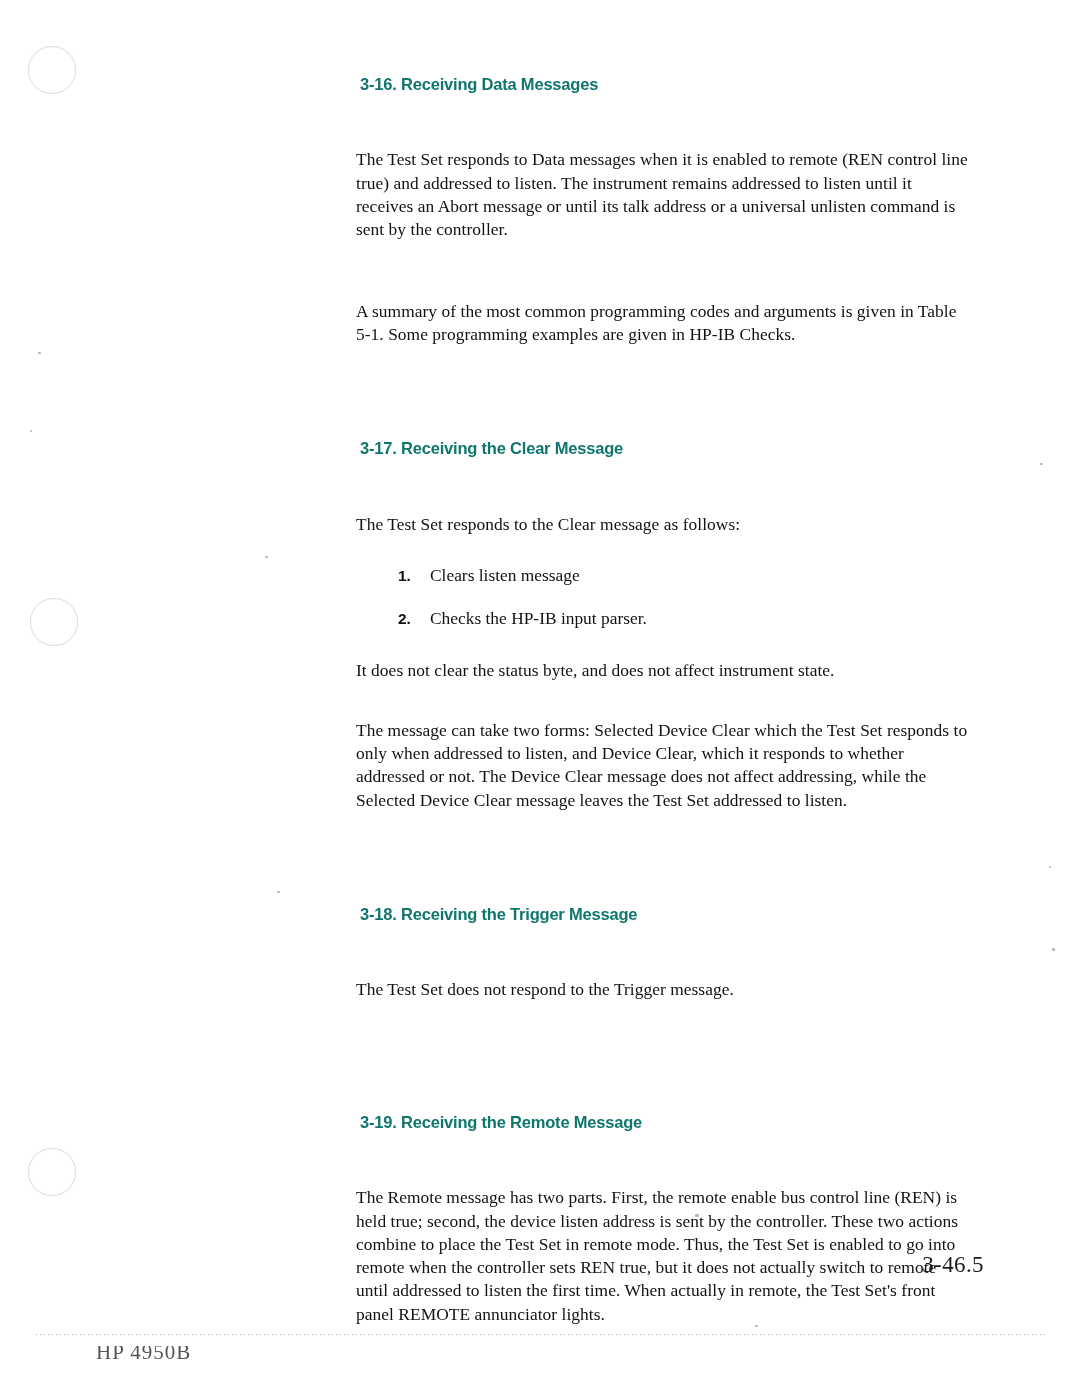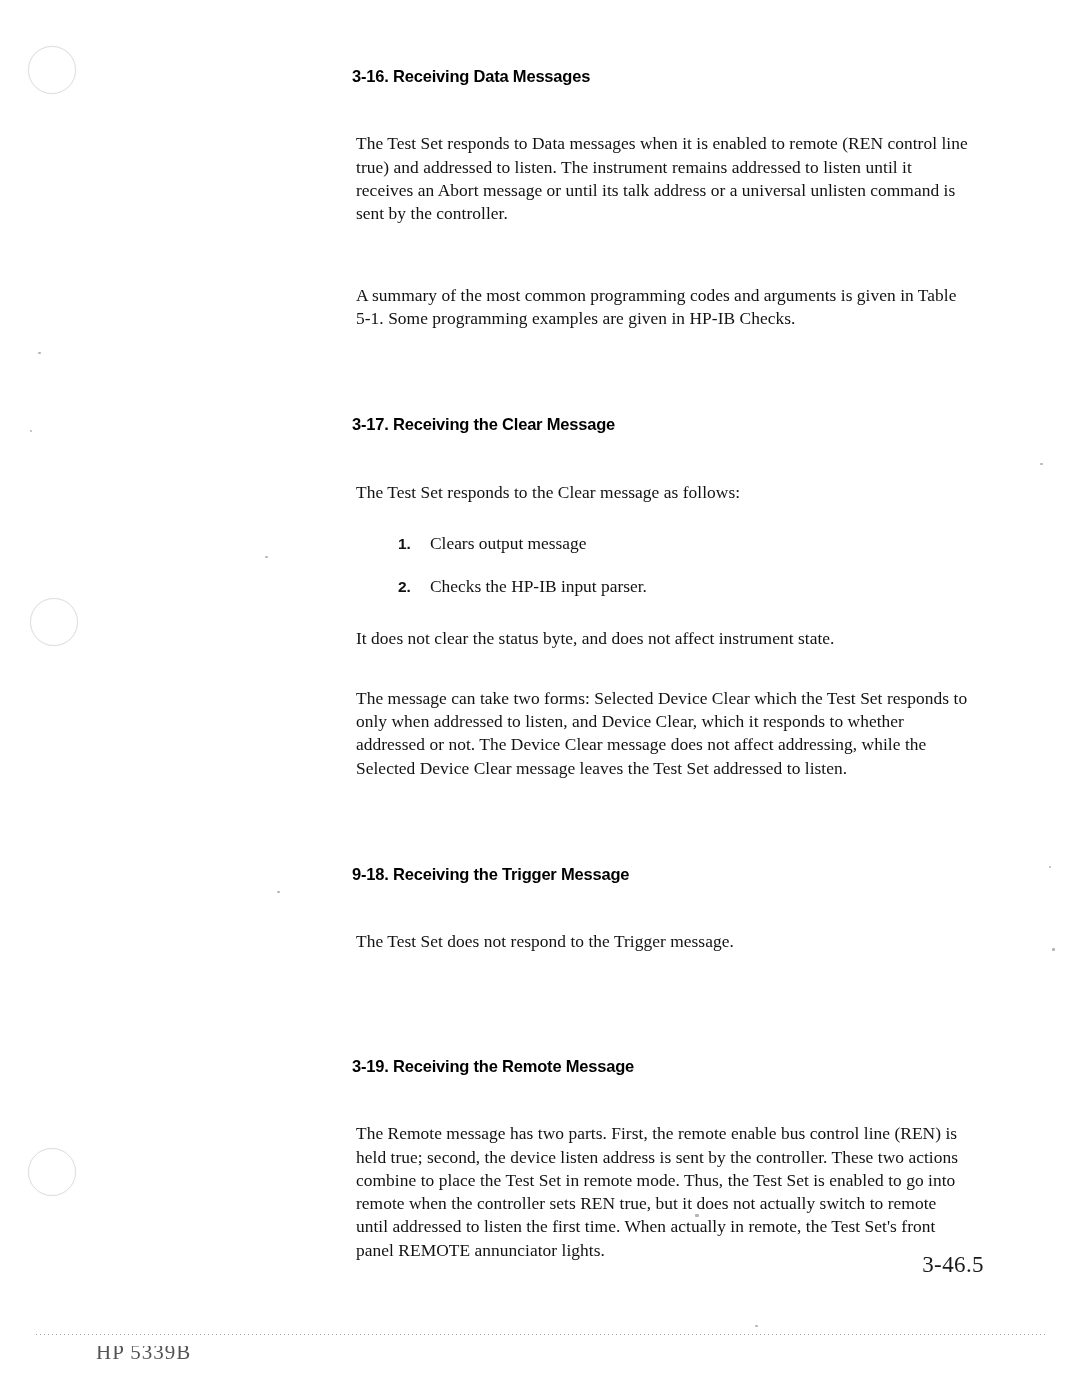--- a/index.html
+++ b/index.html
@@ -23,22 +23,22 @@
     left: 348px;
     top: 62px;
     width: 632px;
   }
 
   .heading {
     font-family: "Liberation Sans", sans-serif;
     font-weight: bold;
     font-size: 16.5px;
     letter-spacing: -0.2px;
-    color: #000000;
-    margin: 4px;
+    color: #0f766e;
+    margin: 12px;
     padding: 0;
     line-height: 1.3;
   }
 
   .para {
     font-family: "Liberation Serif", serif;
     font-size: 17.4px;
     line-height: 23.3px;
     color: #121212;
     margin: 8px;
@@ -169,45 +169,45 @@
 
     <div class="sp-sec-lg"></div>
 
     <h2 class="heading">3-17. Receiving the Clear Message</h2>
     <div class="sp-h1"></div>
     <p class="para">The Test Set responds to the Clear message as follows:</p>
     <div class="sp-li"></div>
     <ul class="numlist">
       <li>
         <span class="num">1.</span>
-        <span>Clears output message</span>
+        <span>Clears listen message</span>
       </li>
       <li style="margin-top:20px;">
         <span class="num">2.</span>
         <span>Checks the HP-IB input parser.</span>
       </li>
     </ul>
     <div class="sp-li"></div>
     <p class="para">It does not clear the status byte, and does not affect instrument state.</p>
     <div class="sp-p"></div>
     <p class="para">The message can take two forms: Selected Device Clear which the Test Set responds to only when addressed to listen, and Device Clear, which it responds to whether addressed or not.  The Device Clear message does not affect addressing, while the Selected Device Clear message leaves the Test Set addressed to listen.</p>
 
     <div class="sp-sec-lg"></div>
 
-    <h2 class="heading">9-18. Receiving the Trigger Message</h2>
+    <h2 class="heading">3-18. Receiving the Trigger Message</h2>
     <div class="sp-h1"></div>
     <p class="para">The Test Set does not respond to the Trigger message.</p>
 
     <div class="sp-sec-lg"></div>
     <div style="height:18px;"></div>
 
     <h2 class="heading">3-19. Receiving the Remote Message</h2>
     <div class="sp-h1"></div>
     <p class="para">The Remote message has two parts. First, the remote enable bus control line (REN) is held true; second, the device listen address is sent by the controller. These two actions combine to place the Test Set in remote mode. Thus, the Test Set is enabled to go into remote when the controller sets REN true, but it does not actually switch to remote until addressed to listen the first time. When actually in remote, the Test Set's front panel REMOTE annunciator lights.</p>
 
   </div>
 
   <div class="page-number">3-46.5</div>
 
   <div class="footer-rule"></div>
-  <div class="footer-label">HP 5339B</div>
+  <div class="footer-label">HP 4950B</div>
 
 </div>
 
 </body></html>

